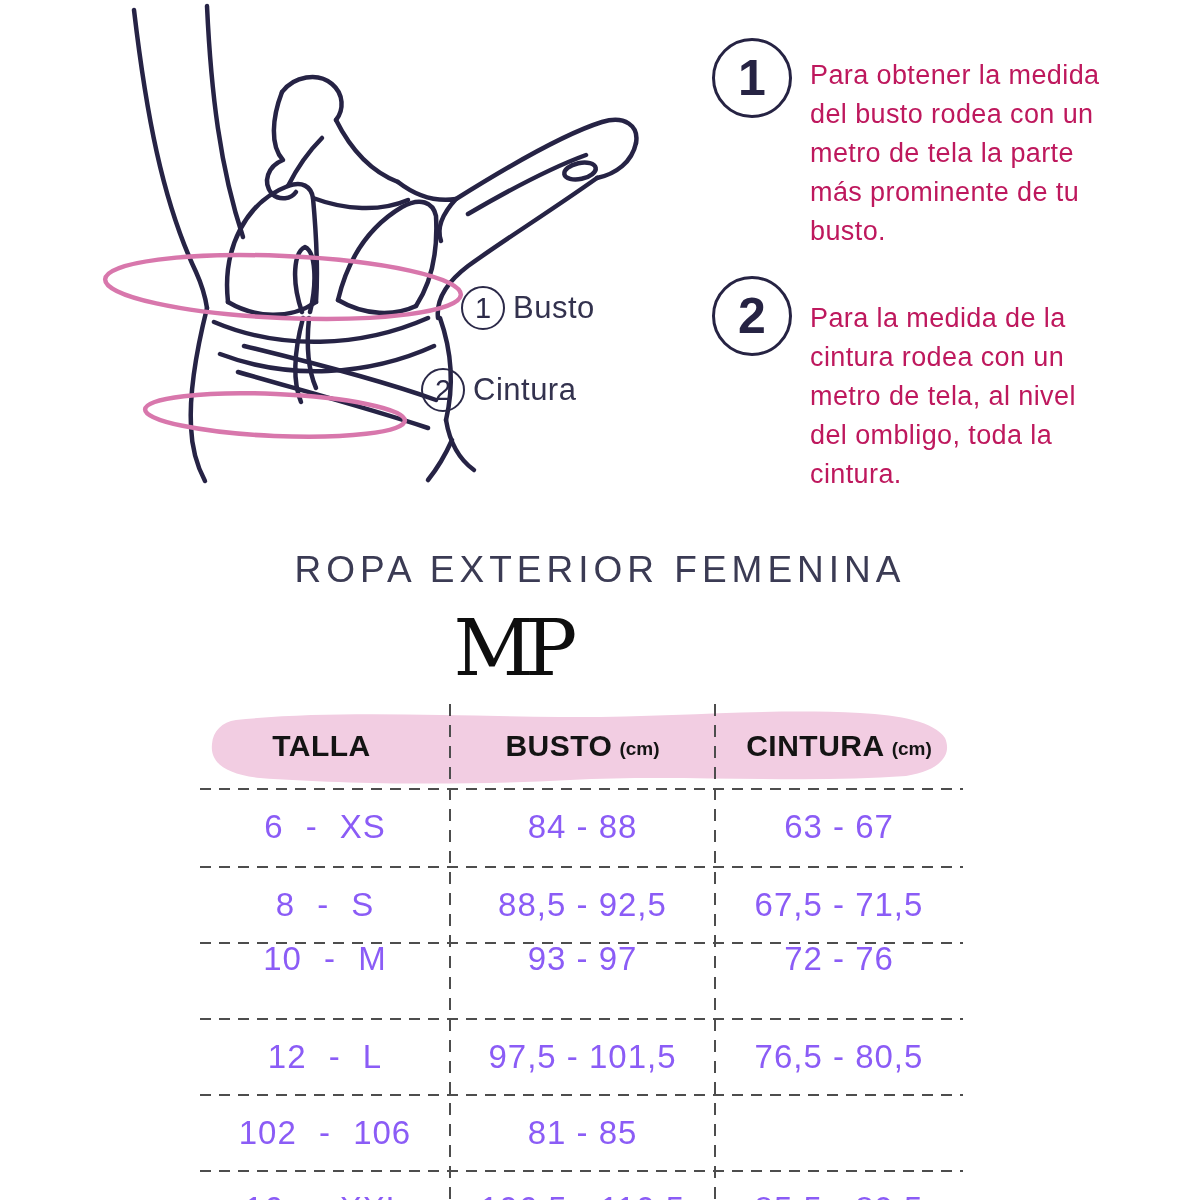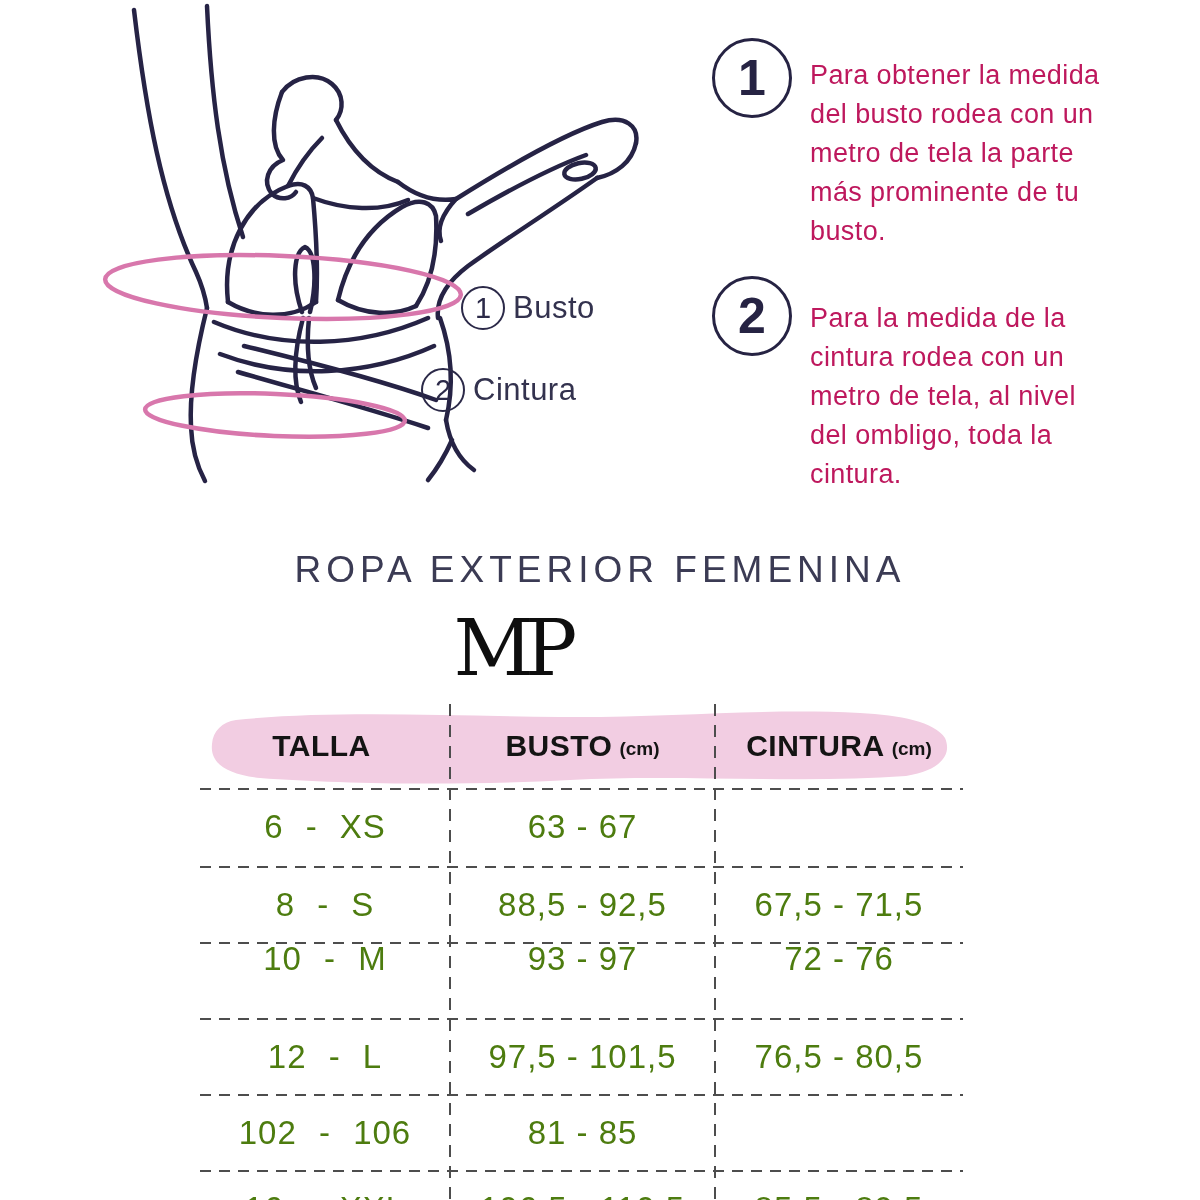--- a/index.html
+++ b/index.html
@@ -58,21 +58,21 @@
   .table-header .hcell:nth-child(2){width:265px;}
   .table-header .hcell:nth-child(3){width:248px;}
   .hcell .hlabel{font-size:30px;font-weight:700;color:#141414;letter-spacing:0.5px;}
   .hcell .hunit{font-size:19px;font-weight:700;color:#141414;margin-left:7px;position:relative;top:3px;}
 
   .trow{
     position:absolute;left:200px;width:763px;height:78px;display:flex;align-items:center;z-index:2;
   }
   .trow .cell{
     display:flex;align-items:center;justify-content:center;
-    font-size:33px;color:#4d7c0f;letter-spacing:1px;
+    font-size:33px;color:#8b5cf6;letter-spacing:1px;
   }
   .trow .cell:nth-child(1){width:250px;word-spacing:12px;}
   .trow .cell:nth-child(2){width:265px;}
   .trow .cell:nth-child(3){width:248px;}
   .trow-0{top:788px;} .trow-1{top:866px;} .trow-2{top:920px;}
   .trow-3{top:1018px;} .trow-4{top:1094px;} .trow-5{top:1170px;}
 
   .hline{
     position:absolute;left:200px;width:763px;height:2px;z-index:4;
     background:repeating-linear-gradient(90deg,#4d4d4d 0 11px,transparent 11px 19px);
@@ -169,20 +169,21 @@
         <span class="hunit">(cm)</span>
     </div>
     <div class="hcell">
       <span class="hlabel">CINTURA</span>
         <span class="hunit">(cm)</span>
     </div>
   </div>
 
   <div class="trow trow-0">
     <div class="cell">6 - XS</div>
+    <div class="cell">84 - 88</div>
     <div class="cell">63 - 67</div>
   </div>
   <div class="trow trow-1">
     <div class="cell">8 - S</div>
     <div class="cell">88,5 - 92,5</div>
     <div class="cell">67,5 - 71,5</div>
   </div>
   <div class="trow trow-2">
     <div class="cell">10 - M</div>
     <div class="cell">93 - 97</div>

